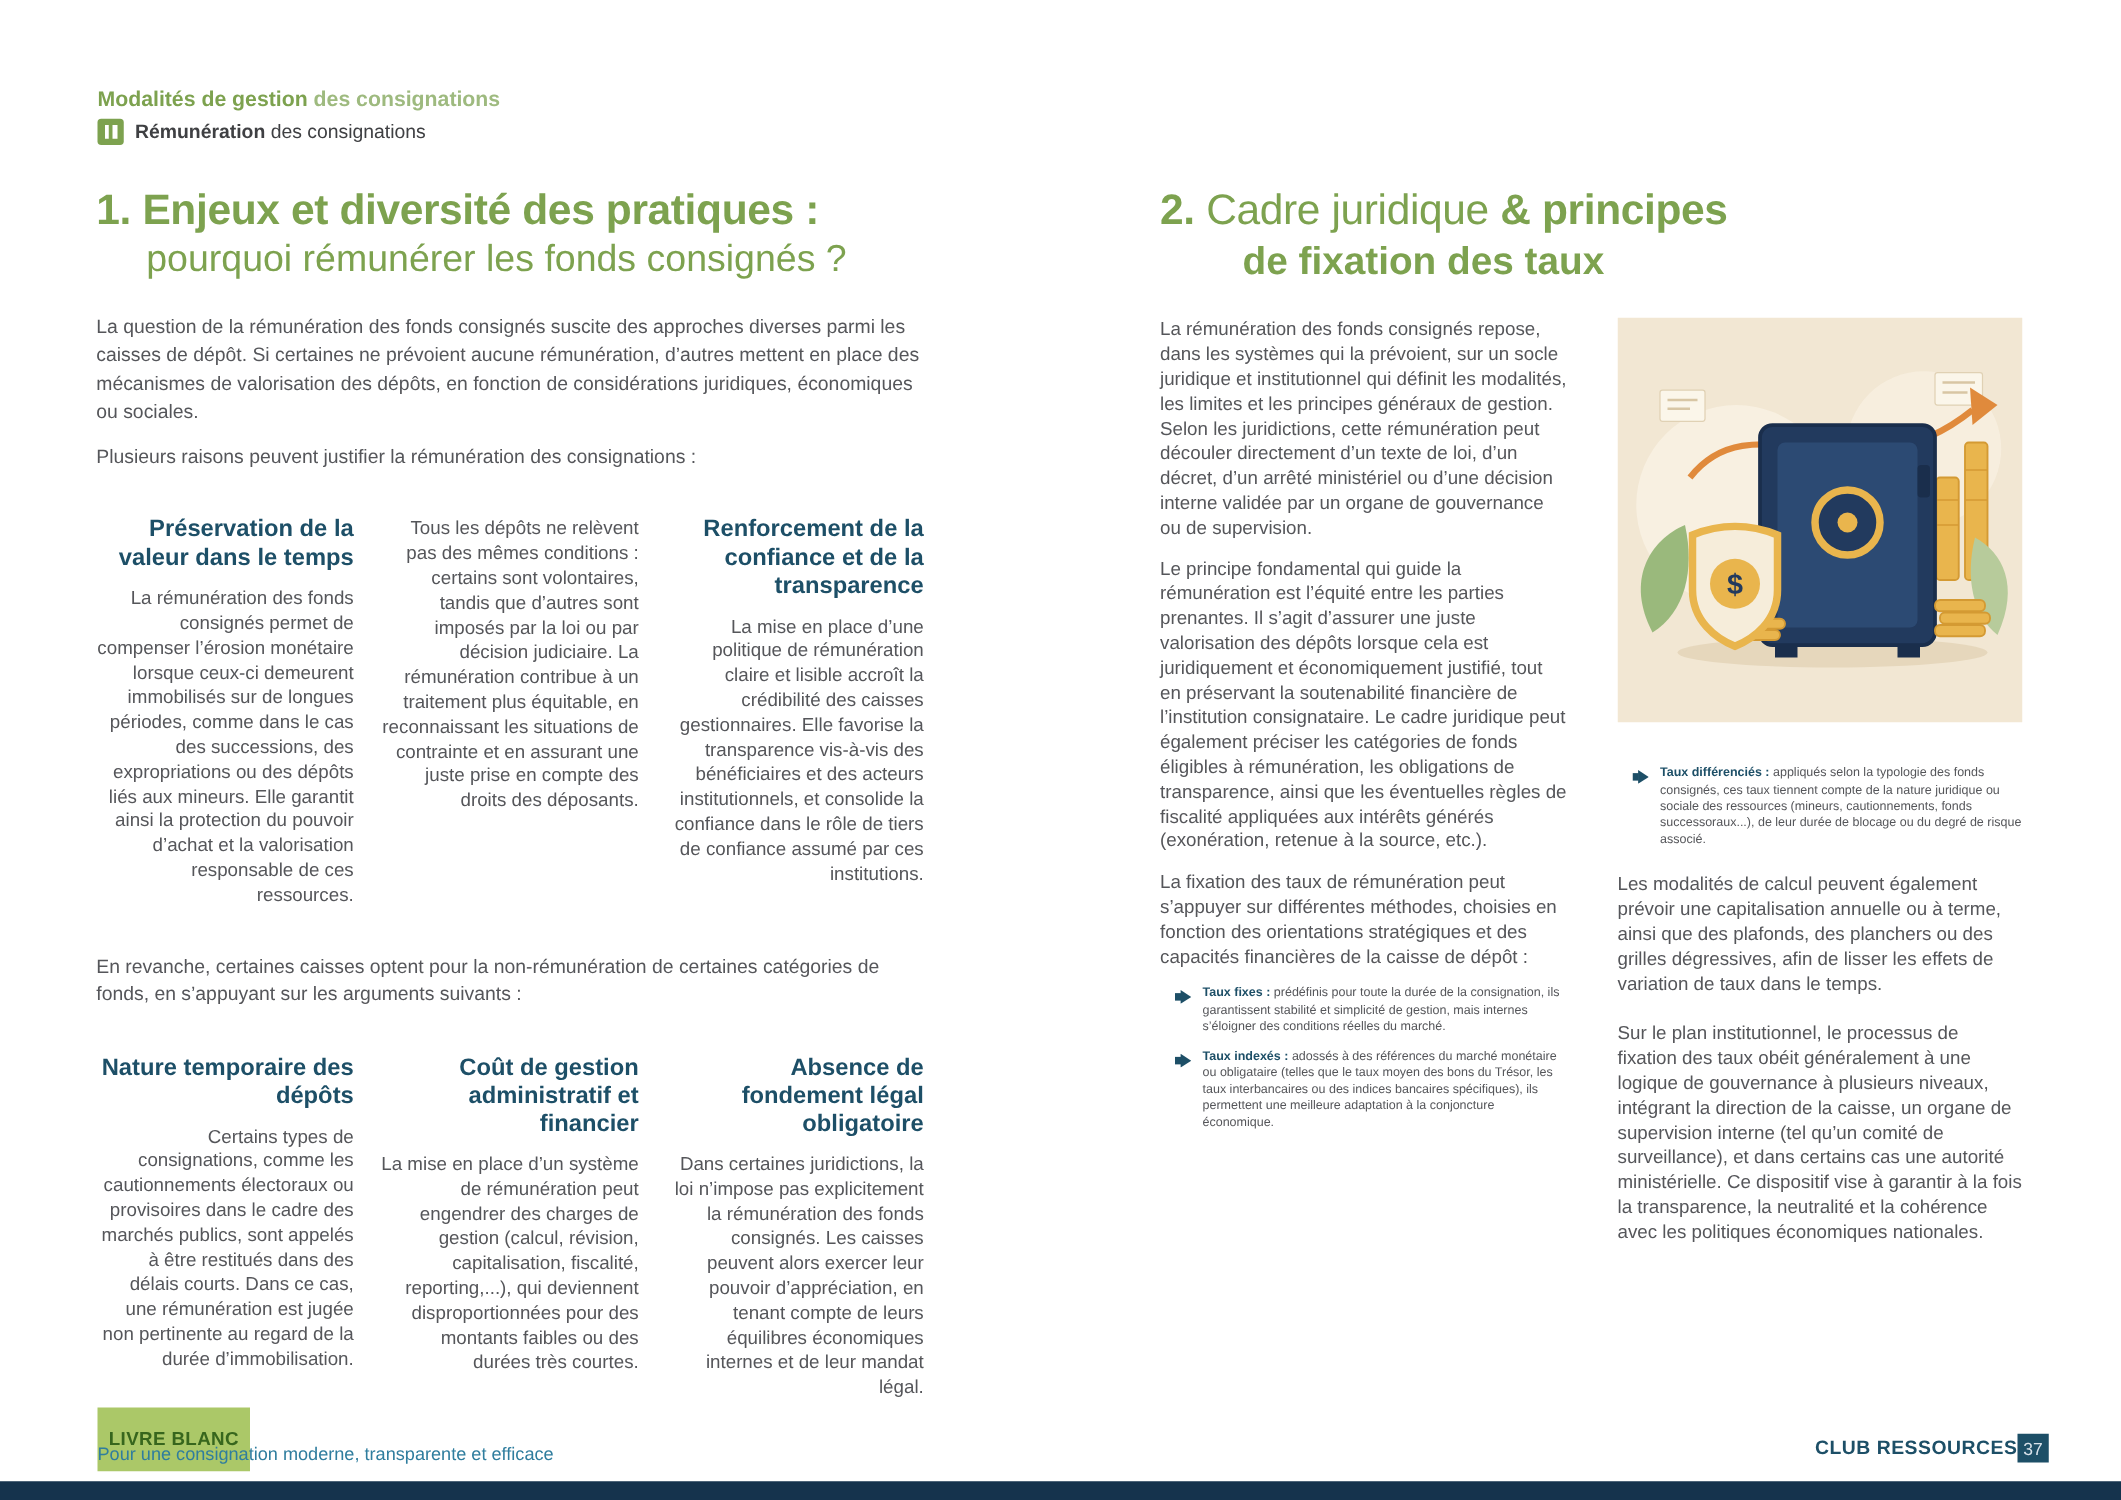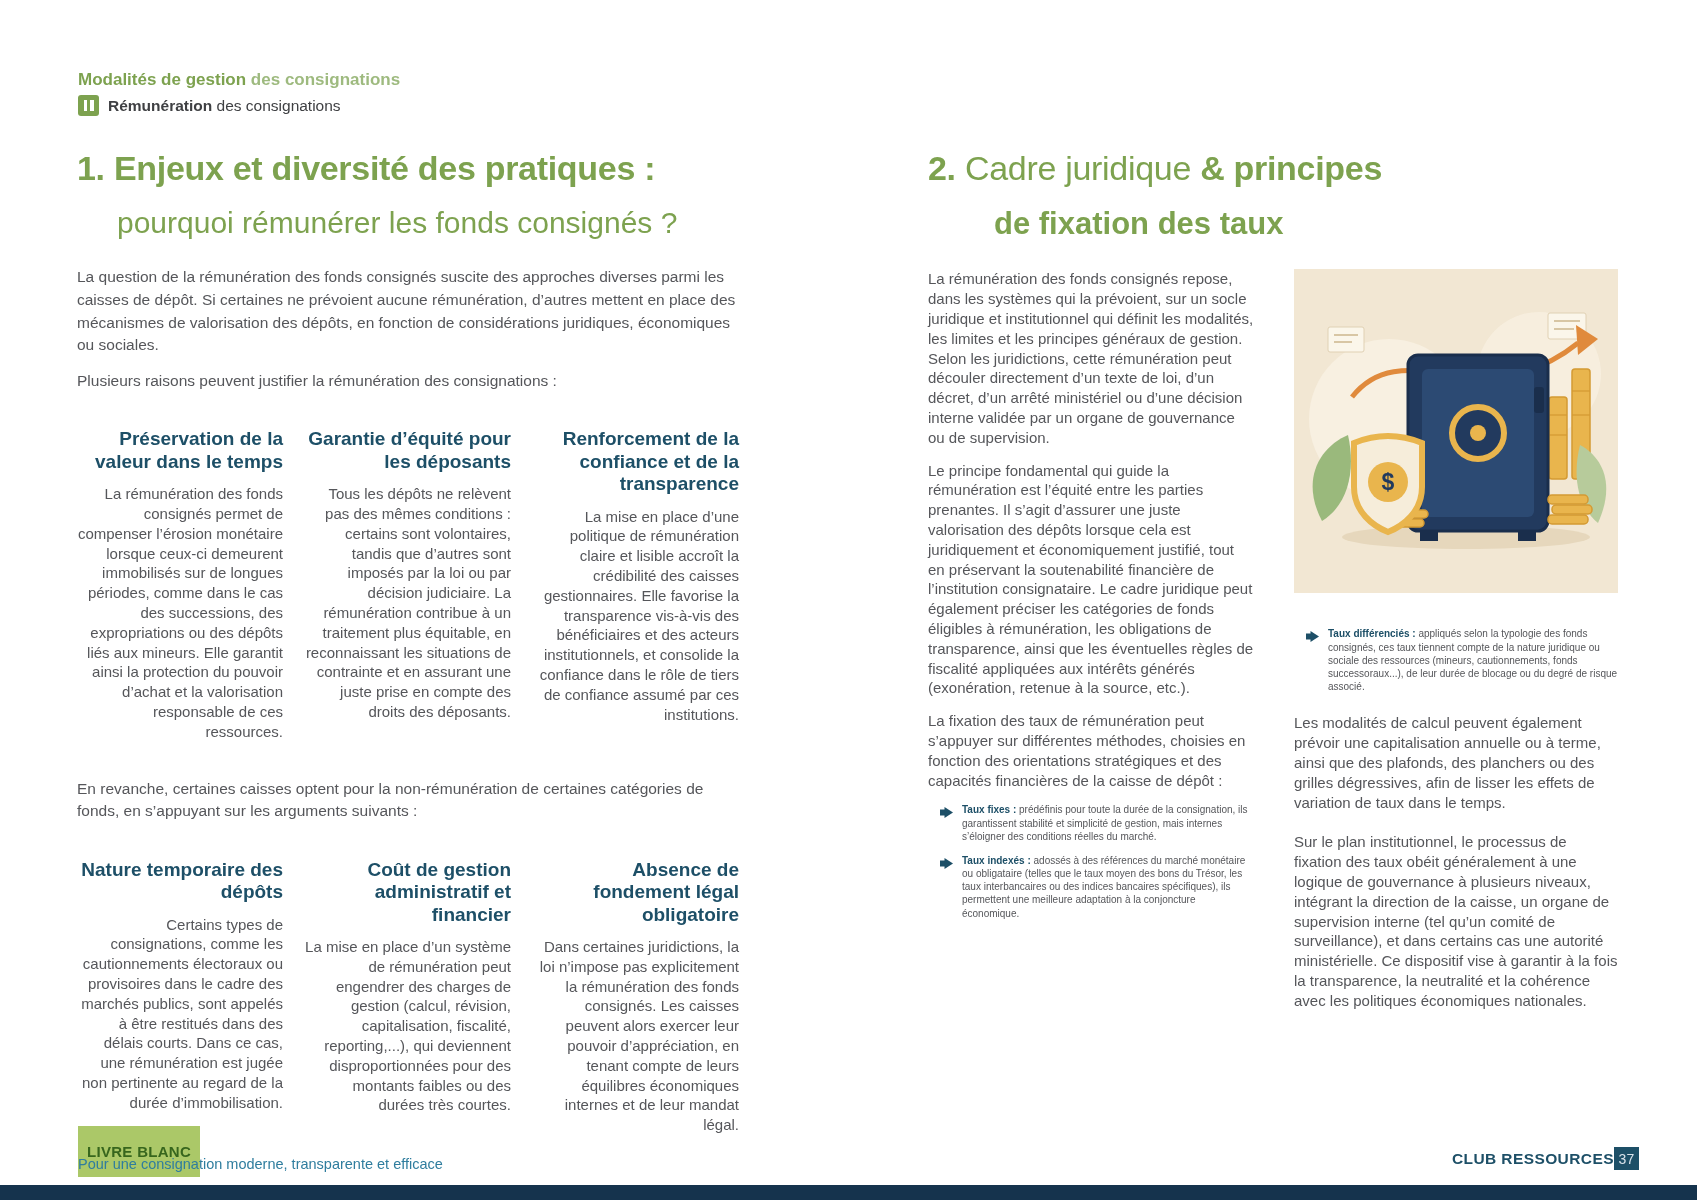--- a/index.html
+++ b/index.html
@@ -11,21 +11,21 @@
   .kicker .rest{color:#9eba7f;}
   .subtitle-row{position:absolute;left:78px;top:95px;display:flex;align-items:center;gap:9px;
         font-size:15.5px;color:#3f4043;}
   .marker{width:21px;height:21px;background:#7da24f;border-radius:3px;display:flex;
         align-items:center;justify-content:center;gap:3px;flex:none;}
   .marker i{width:3.5px;height:11px;background:#ffffff;display:block;}
 
   
   .s-title{font-size:34px;line-height:1.2;color:#7da24f;font-weight:bold;letter-spacing:-.3px;}
   .s-title .light{font-weight:normal;}
-  .s-title-2{font-size:30px;line-height:1.15;color:#7da24f;font-weight:normal;margin:17px 0 0 40px;}
+  .s-title-2{font-size:30px;line-height:1.15;color:#7da24f;font-weight:normal;margin:2px 0 0 40px;}
   .s-title-2.bold2{font-weight:bold;font-size:31px;margin-left:66px;}
 
   
   .s1{position:absolute;left:77px;top:148px;width:662px;}
   .para{font-size:15.5px;line-height:1.46;color:#55565a;margin:0;}
   .s1 .intro{margin-top:26px;}
   .s1 .lead{margin-top:13px;}
   .s1 .contrast{margin-top:36px;}
   .cols{display:flex;gap:22px;margin-top:36px;text-align:right;}
   .col{width:206px;}
@@ -76,21 +76,20 @@
 
     <p class="para intro">La question de la rémunération des fonds consignés suscite des approches diverses parmi les caisses de dépôt. Si certaines ne prévoient aucune rémunération, d’autres mettent en place des mécanismes de valorisation des dépôts, en fonction de considérations juridiques, économiques ou sociales.</p>
     <p class="para lead">Plusieurs raisons peuvent justifier la rémunération des consignations :</p>
 
     <div class="cols">
       <div class="col">
         <h3>Préservation de la valeur dans le temps</h3>
         <p>La rémunération des fonds consignés permet de compenser l’érosion monétaire lorsque ceux-ci demeurent immobilisés sur de longues périodes, comme dans le cas des successions, des expropriations ou des dépôts liés aux mineurs. Elle garantit ainsi la protection du pouvoir d’achat et la valorisation responsable de ces ressources.</p>
       </div>
       <div class="col">
-        <h3>Garantie d’équité pour les déposants</h3>
         <p>Tous les dépôts ne relèvent pas des mêmes conditions : certains sont volontaires, tandis que d’autres sont imposés par la loi ou par décision judiciaire. La rémunération contribue à un traitement plus équitable, en reconnaissant les situations de contrainte et en assurant une juste prise en compte des droits des déposants.</p>
       </div>
       <div class="col">
         <h3>Renforcement de la confiance et de la transparence</h3>
         <p>La mise en place d’une politique de rémunération claire et lisible accroît la crédibilité des caisses gestionnaires. Elle favorise la transparence vis-à-vis des bénéficiaires et des acteurs institutionnels, et consolide la confiance dans le rôle de tiers de confiance assumé par ces institutions.</p>
       </div>
     </div>
 
     <p class="para contrast">En revanche, certaines caisses optent pour la non-rémunération de certaines catégories de fonds, en s’appuyant sur les arguments suivants :</p>
 

